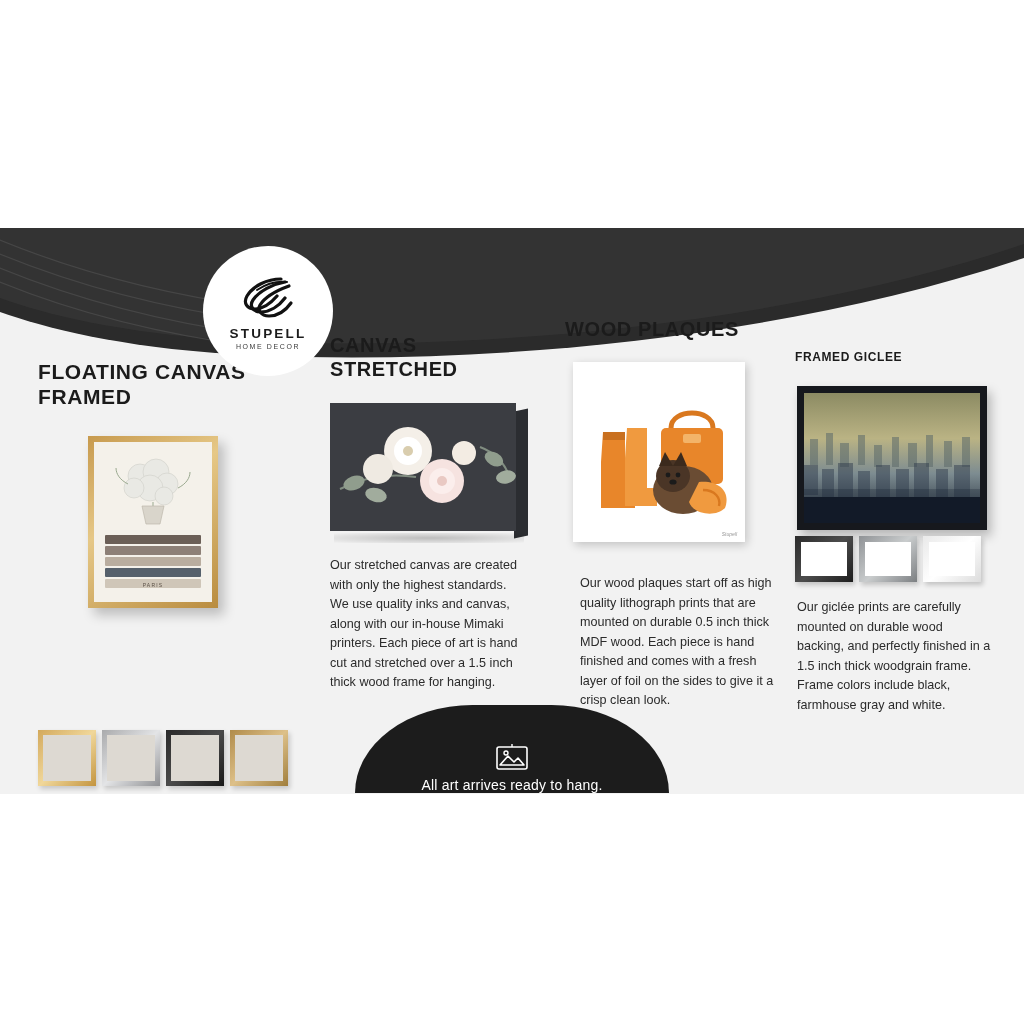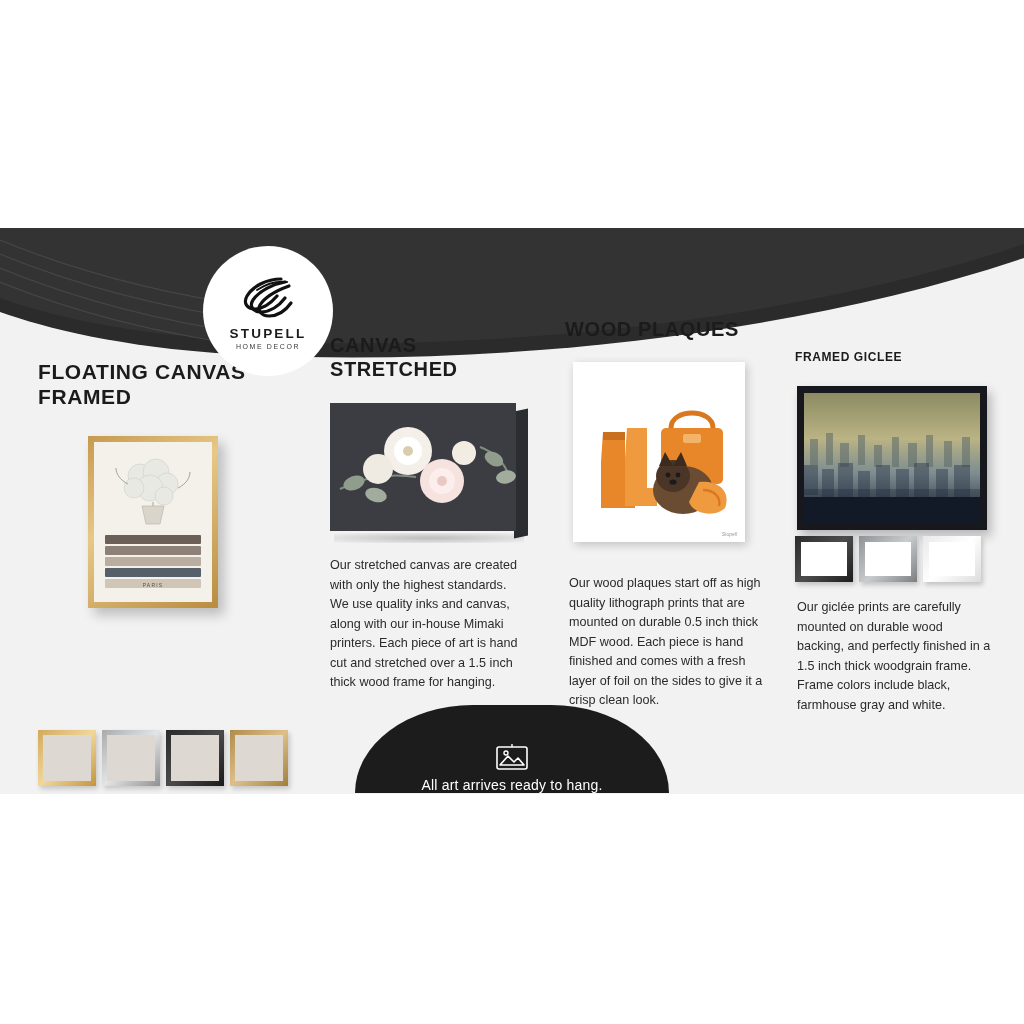--- a/index.html
+++ b/index.html
@@ -213,21 +213,21 @@
     overflow: hidden;
   }
   .wp-sig {
     position: absolute;
     right: 8px;
     bottom: 5px;
     font-size: 5px;
     color: #9a9a9a;
     font-style: italic;
   }
-  #col3 .col-body { position: absolute; top: 256px; left: 4px; width: 196px; }
+  #col3 .col-body { position: absolute; top: 256px; left: 15px; width: 196px; }
 
   
   #col4 { left: 795px; top: 350px; width: 200px; }
   #col4 .col-title { font-size: 12px; }
   .fg-art {
     position: relative;
     margin: 22px 0 0 2px;
     width: 190px;
     height: 144px;
     background: #16181d;

